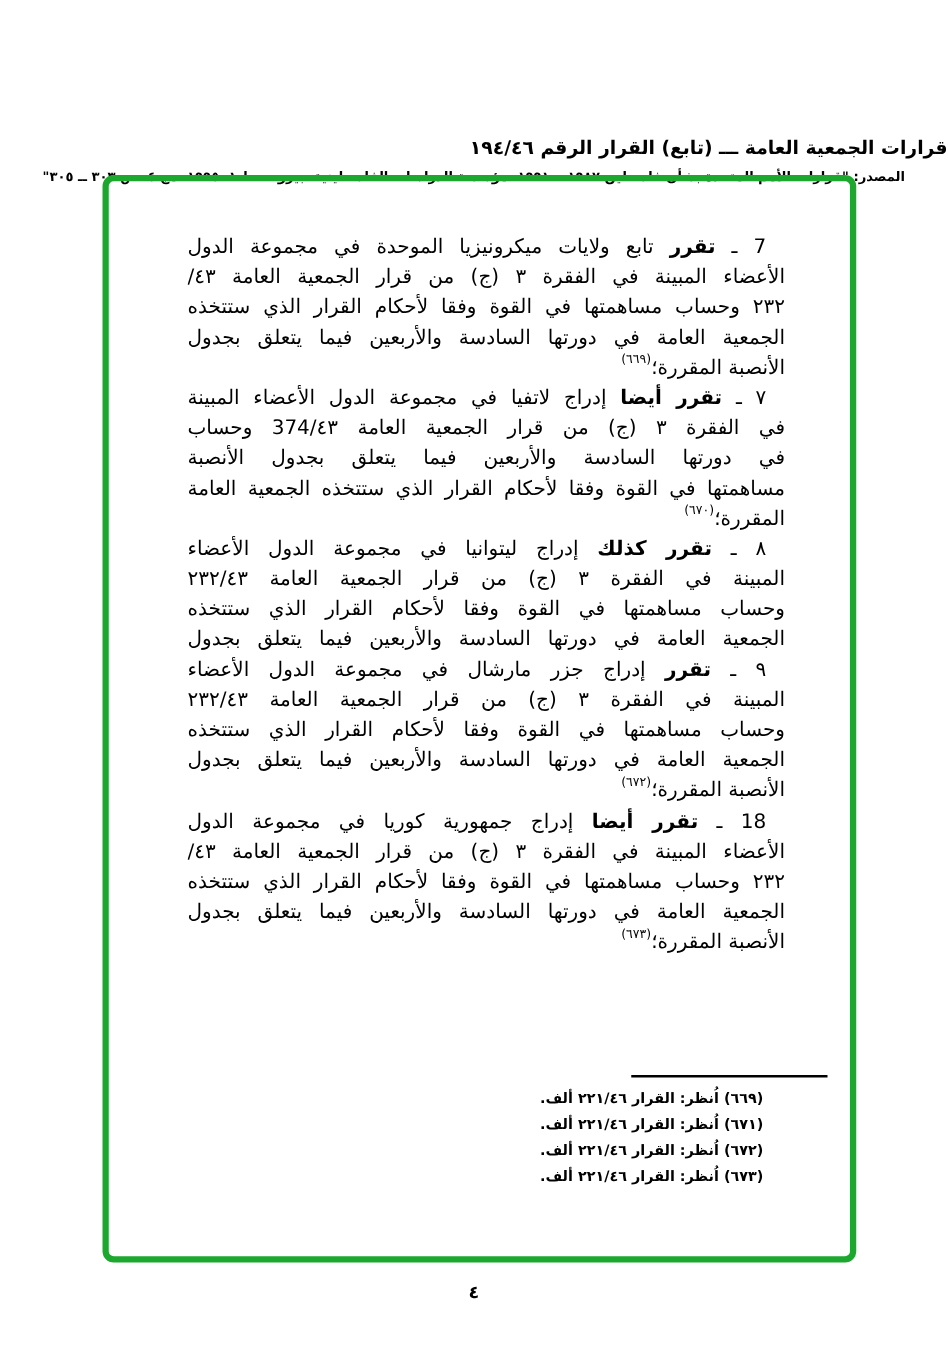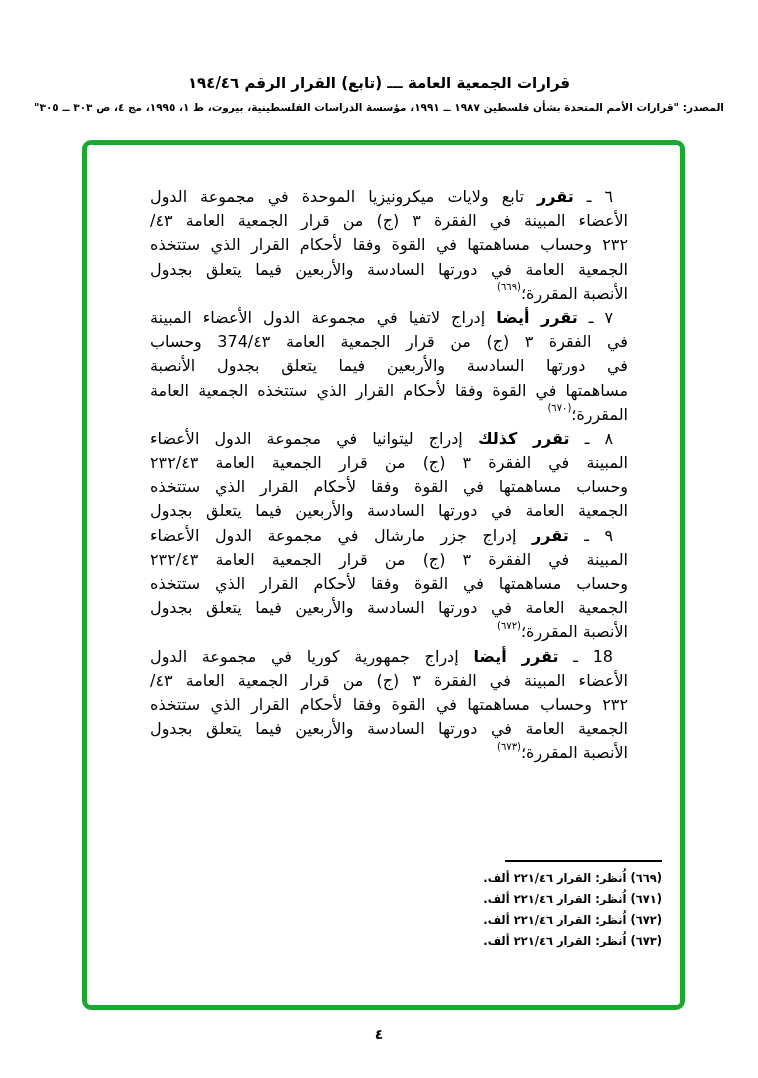--- a/index.html
+++ b/index.html
@@ -2,21 +2,21 @@
 <html lang="ar" style="--border-green: #1ca82e; --rule-black: #000000;"><head>
 <meta charset="utf-8">
 <style>
   html,body{margin:0;padding:0;background:#fff;}
   body{
     width:758px;height:1078px;position:relative;
     font-family:"DejaVu Sans",sans-serif;color:#000;
     overflow:hidden;
   }
   .title{
-    margin:0;padding-top:74px;text-align:center;direction:rtl;
+    margin:0;padding-top:109px;direction:rtl;
     font-weight:bold;font-size:15px;line-height:18px;white-space:nowrap;
   }
   .source{
     margin-top:8px;text-align:center;direction:rtl;
     font-weight:bold;font-size:10.5px;line-height:14px;white-space:nowrap;
   }
   .frame{
     position:absolute;left:82px;top:140px;
     width:603px;height:870px;box-sizing:border-box;
     border:5px solid var(--border-green,#1ca82e);
@@ -33,21 +33,21 @@
   }
   .pline.first{padding-right:15px;}
   .pline.last{text-align:center;text-align-last:right;}
   .b{font-weight:bold;}
   sup.ref{
     font-size:10px;line-height:0;position:relative;top:-2px;
     vertical-align:super;
   }
   .fn-block{
     position:absolute;top:715px;right:18px;width:230px;
-    direction:rtl;text-align:right;
+    direction:rtl;text-align:left;
   }
   .fn-sep{
     width:157px;height:0;border-top:2px solid var(--rule-black,#000);
     margin:0 0 6px auto;
   }
   .fn{
     font-size:11.5px;font-weight:bold;line-height:21px;white-space:nowrap;
   }
   .pagenum{
     position:absolute;top:1026px;left:0;width:758px;
@@ -58,21 +58,21 @@
 <body>
 
 <div class="title">قرارات الجمعية العامة ـــ (تابع) القرار الرقم ١٩٤/٤٦</div>
 <div class="source">المصدر: "قرارات الأمم المتحدة بشأن فلسطين ١٩٨٧ ــ ١٩٩١، مؤسسة الدراسات الفلسطينية، بيروت، ط ١، ١٩٩٥، مج ٤، ص ٣٠٣ ــ ٣٠٥"</div>
 
 <div class="frame">
 
   <div class="body-text">
 
     <div class="para">
-      <div class="pline first"><span>٦ ـ </span><span class="b">تقرر</span><span> تابع ولايات ميكرونيزيا الموحدة في مجموعة الدول</span></div>
+      <div class="pline first"><span>7 ـ </span><span class="b">تقرر</span><span> تابع ولايات ميكرونيزيا الموحدة في مجموعة الدول</span></div>
       <div class="pline">الأعضاء المبينة في الفقرة ٣ (ج) من قرار الجمعية العامة ٤٣/</div>
       <div class="pline">٢٣٢ وحساب مساهمتها في القوة وفقا لأحكام القرار الذي ستتخذه</div>
       <div class="pline">الجمعية العامة في دورتها السادسة والأربعين فيما يتعلق بجدول</div>
       <div class="pline last"><span>الأنصبة المقررة؛</span><sup class="ref">(٦٦٩)</sup></div>
     </div>
 
     <div class="para">
       <div class="pline first"><span>٧ ـ </span><span class="b">تقرر أيضا</span><span> إدراج لاتفيا في مجموعة الدول الأعضاء المبينة</span></div>
       <div class="pline">في الفقرة ٣ (ج) من قرار الجمعية العامة 374/٤٣ وحساب</div>
       <div class="pline">في دورتها السادسة والأربعين فيما يتعلق بجدول الأنصبة</div>

